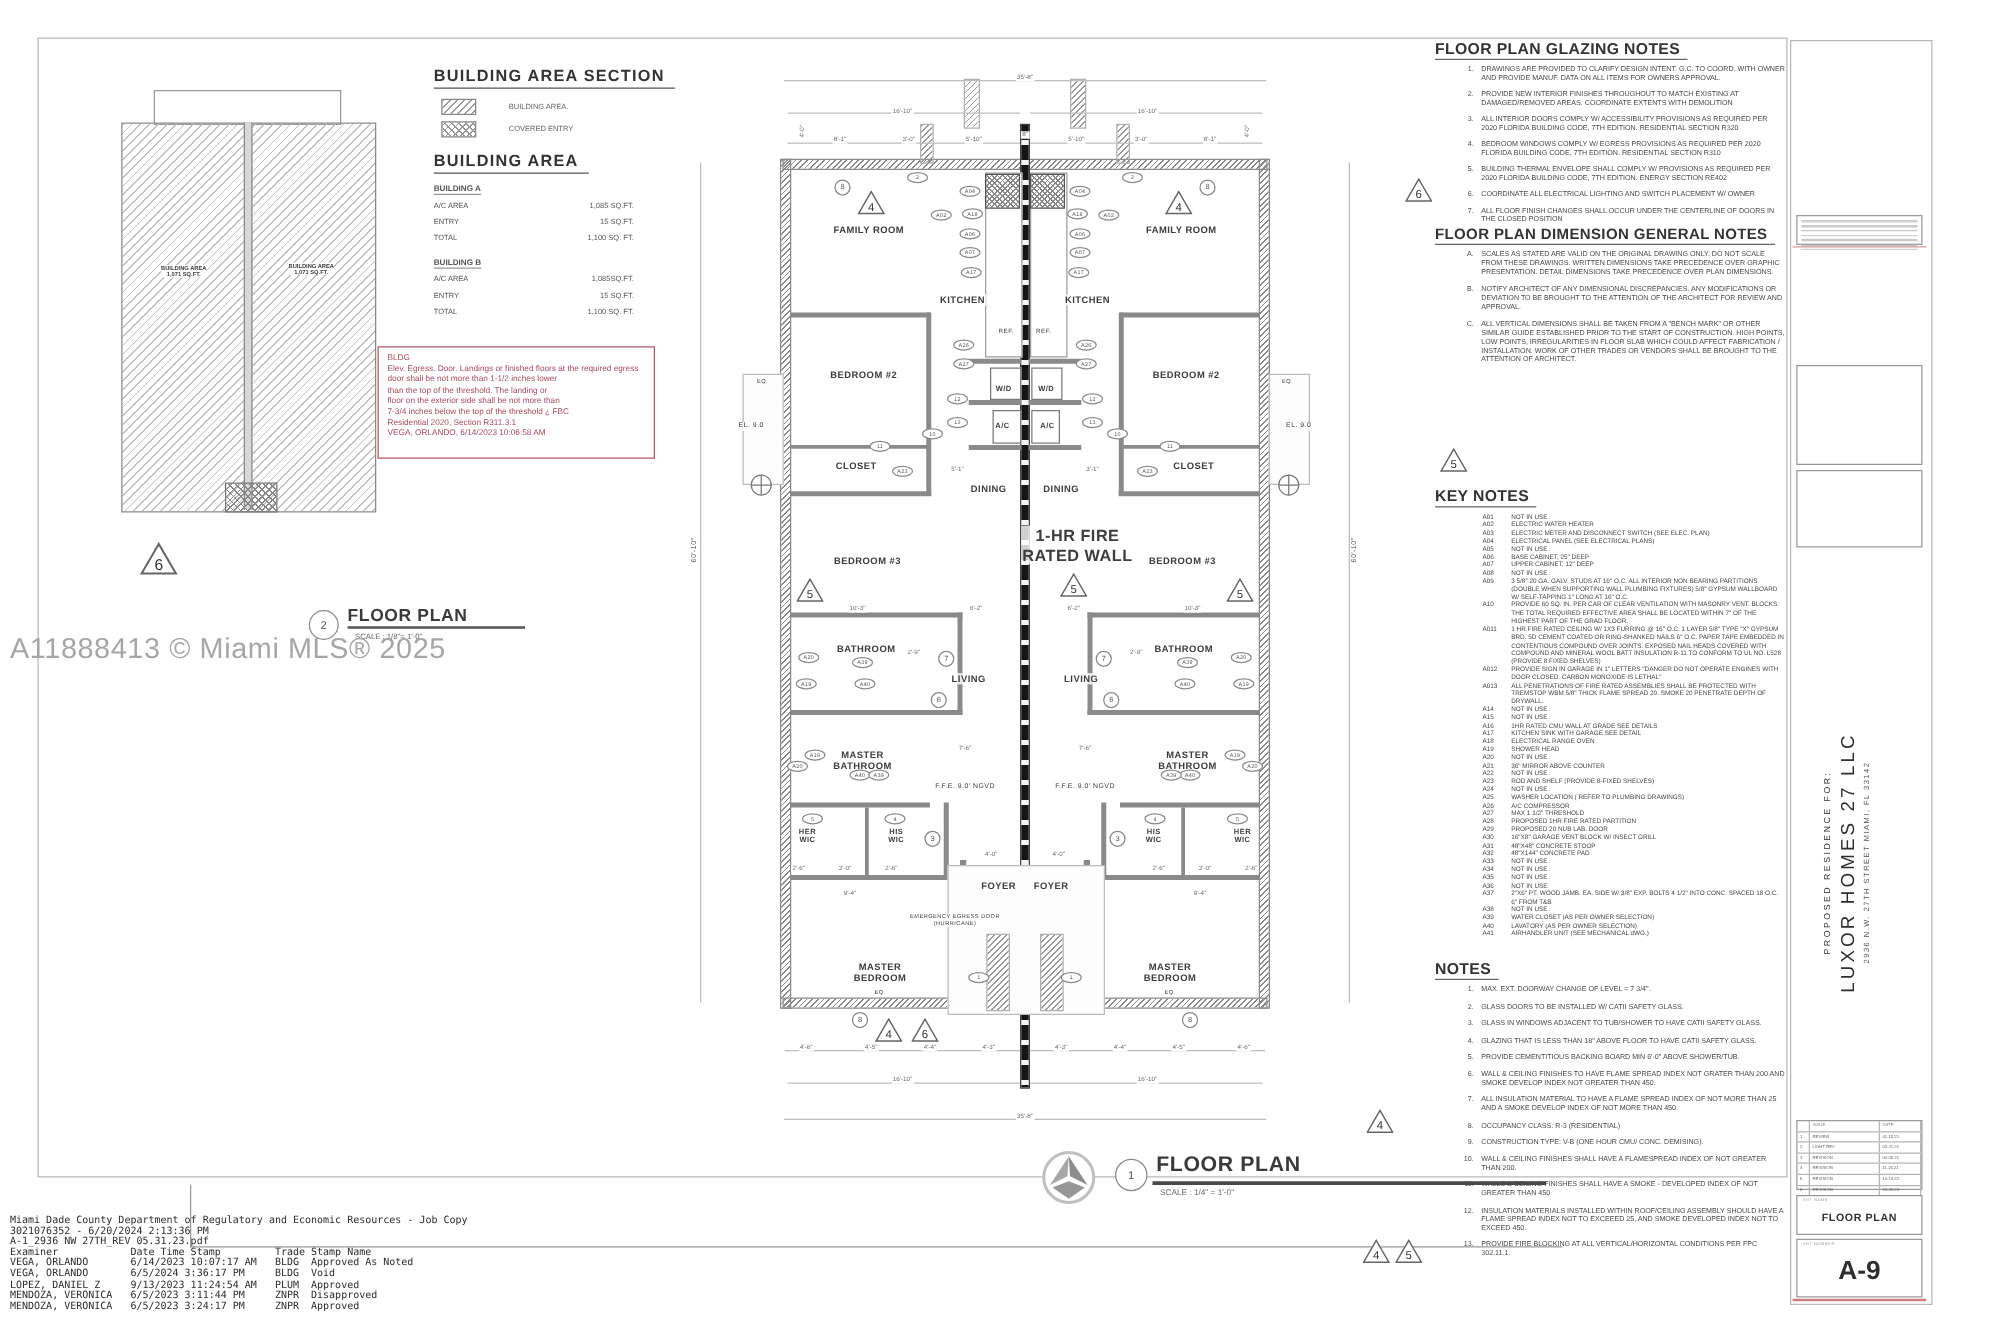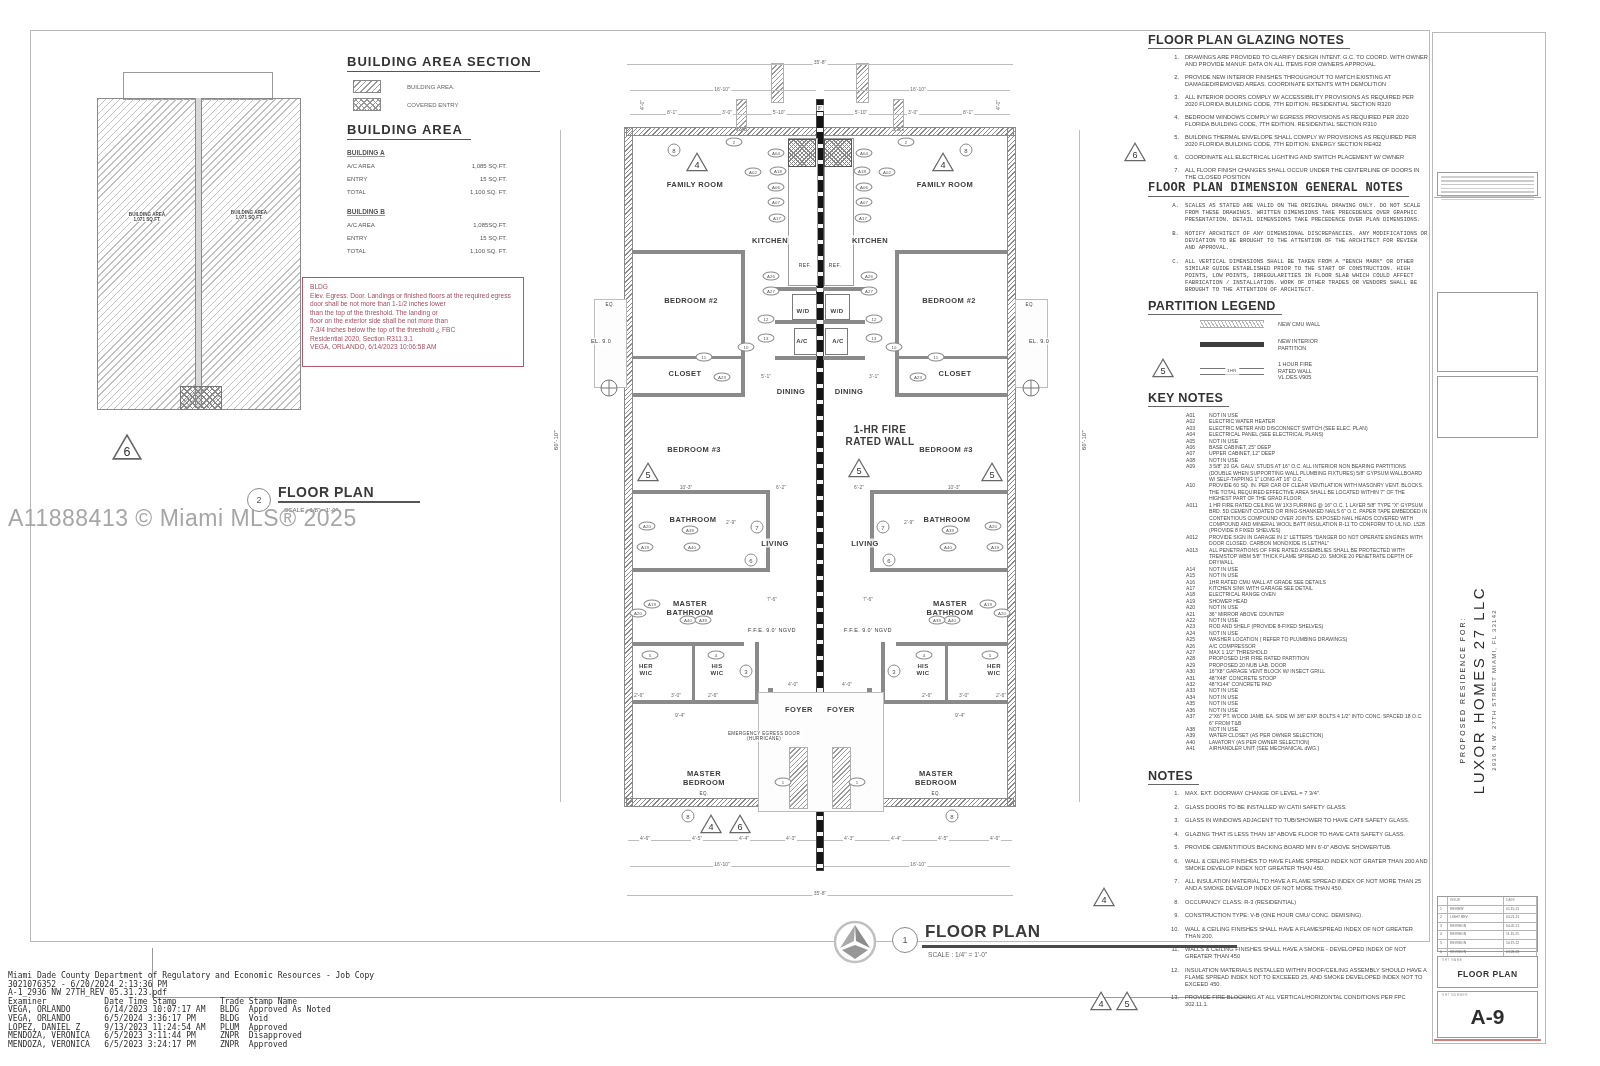--- a/index.html
+++ b/index.html
@@ -181,46 +181,35 @@
         <div class="nitem">
           <div style="text-align: right;">6.</div>
           <div>COORDINATE ALL ELECTRICAL LIGHTING AND SWITCH PLACEMENT W/ OWNER</div>
         </div>
         <div class="nitem">
           <div style="text-align: right;">7.</div>
           <div>ALL FLOOR FINISH CHANGES SHALL OCCUR UNDER THE CENTERLINE OF DOORS IN THE CLOSED POSITION</div>
         </div>
       </div>
   </div>
-  <div class="sec" style="top:178px;font-family:Liberation Mono, monospace;">
+  <div class="sec" style="top:178px;">
     <h3 style="font-size:12px;">FLOOR PLAN DIMENSION GENERAL NOTES</h3>
     <div id="dim-notes">
         <div class="nitem" style="margin-bottom: 7px;">
           <div style="text-align: right;">A.</div>
           <div>SCALES AS STATED ARE VALID ON THE ORIGINAL DRAWING ONLY. DO NOT SCALE FROM THESE DRAWINGS. WRITTEN DIMENSIONS TAKE PRECEDENCE OVER GRAPHIC PRESENTATION. DETAIL DIMENSIONS TAKE PRECEDENCE OVER PLAN DIMENSIONS.</div>
         </div>
         <div class="nitem" style="margin-bottom: 7px;">
           <div style="text-align: right;">B.</div>
           <div>NOTIFY ARCHITECT OF ANY DIMENSIONAL DISCREPANCIES. ANY MODIFICATIONS OR DEVIATION TO BE BROUGHT TO THE ATTENTION OF THE ARCHITECT FOR REVIEW AND APPROVAL.</div>
         </div>
         <div class="nitem" style="margin-bottom: 7px;">
           <div style="text-align: right;">C.</div>
           <div>ALL VERTICAL DIMENSIONS SHALL BE TAKEN FROM A "BENCH MARK" OR OTHER SIMILAR GUIDE ESTABLISHED PRIOR TO THE START OF CONSTRUCTION. HIGH POINTS, LOW POINTS, IRREGULARITIES IN FLOOR SLAB WHICH COULD AFFECT FABRICATION / INSTALLATION. WORK OF OTHER TRADES OR VENDORS SHALL BE BROUGHT TO THE ATTENTION OF ARCHITECT.</div>
         </div>
-      </div>
-  </div>
-  <div class="sec" style="top:296px;">
-    <h3>PARTITION LEGEND</h3>
-    <div id="part-legend">
-        <div class="pleg-row"><div class="sw sw-cmu"></div><div>NEW CMU WALL</div></div>
-        <div class="pleg-row"><div class="sw sw-int"></div><div>NEW INTERIOR
-PARTITION</div></div>
-        <div class="pleg-row"><div class="sw sw-fire"><span>1HR</span></div><div>1 HOUR FIRE
-RATED WALL
-VL.DES.V905</div></div>
       </div>
   </div>
   <div class="sec" style="top:388px;">
     <h3>KEY NOTES</h3>
     <div id="key-notes">
         <div class="kitem">
           <div>A01</div>
           <div>NOT IN USE</div>
         </div>
         <div class="kitem">
@@ -587,21 +576,21 @@
     <div class="plan-lab" style="left: 802px; top: 342px; font-size: 6px; transform: translate(-50%, -50%);">A/C</div>
     <div class="plan-lab" style="left: 838px; top: 342px; font-size: 6px; transform: translate(-50%, -50%);">A/C</div>
     <div class="plan-lab" style="left: 691px; top: 300px; font-size: 7.5px; transform: translate(-50%, -50%);">BEDROOM #2</div>
     <div class="plan-lab" style="left: 949px; top: 300px; font-size: 7.5px; transform: translate(-50%, -50%);">BEDROOM #2</div>
     <div class="plan-lab" style="left: 685px; top: 373px; font-size: 7.5px; transform: translate(-50%, -50%);">CLOSET</div>
     <div class="plan-lab" style="left: 955px; top: 373px; font-size: 7.5px; transform: translate(-50%, -50%);">CLOSET</div>
     <div class="plan-lab" style="left: 791px; top: 391px; font-size: 7.5px; transform: translate(-50%, -50%);">DINING</div>
     <div class="plan-lab" style="left: 849px; top: 391px; font-size: 7.5px; transform: translate(-50%, -50%);">DINING</div>
     <div class="plan-lab" style="left: 694px; top: 449px; font-size: 7.5px; transform: translate(-50%, -50%);">BEDROOM #3</div>
     <div class="plan-lab" style="left: 946px; top: 449px; font-size: 7.5px; transform: translate(-50%, -50%);">BEDROOM #3</div>
-    <div class="plan-lab" style="left: 862px; top: 436px; font-size: 10px; transform: translate(-50%, -50%); margin-left: 18px;">1-HR FIRE
+    <div class="plan-lab" style="left: 862px; top: 436px; font-size: 13px; transform: translate(-50%, -50%);">1-HR FIRE
 RATED WALL</div>
     <div class="plan-lab" style="left: 693px; top: 519px; font-size: 7.5px; transform: translate(-50%, -50%);">BATHROOM</div>
     <div class="plan-lab" style="left: 947px; top: 519px; font-size: 7.5px; transform: translate(-50%, -50%);">BATHROOM</div>
     <div class="plan-lab" style="left: 775px; top: 543px; font-size: 7.5px; transform: translate(-50%, -50%);">LIVING</div>
     <div class="plan-lab" style="left: 865px; top: 543px; font-size: 7.5px; transform: translate(-50%, -50%);">LIVING</div>
     <div class="plan-lab" style="left: 690px; top: 608px; font-size: 7.5px; transform: translate(-50%, -50%);">MASTER
 BATHROOM</div>
     <div class="plan-lab" style="left: 950px; top: 608px; font-size: 7.5px; transform: translate(-50%, -50%);">MASTER
 BATHROOM</div>
     <div class="plan-lab" style="left: 646px; top: 670px; font-size: 6px; transform: translate(-50%, -50%);">HER

